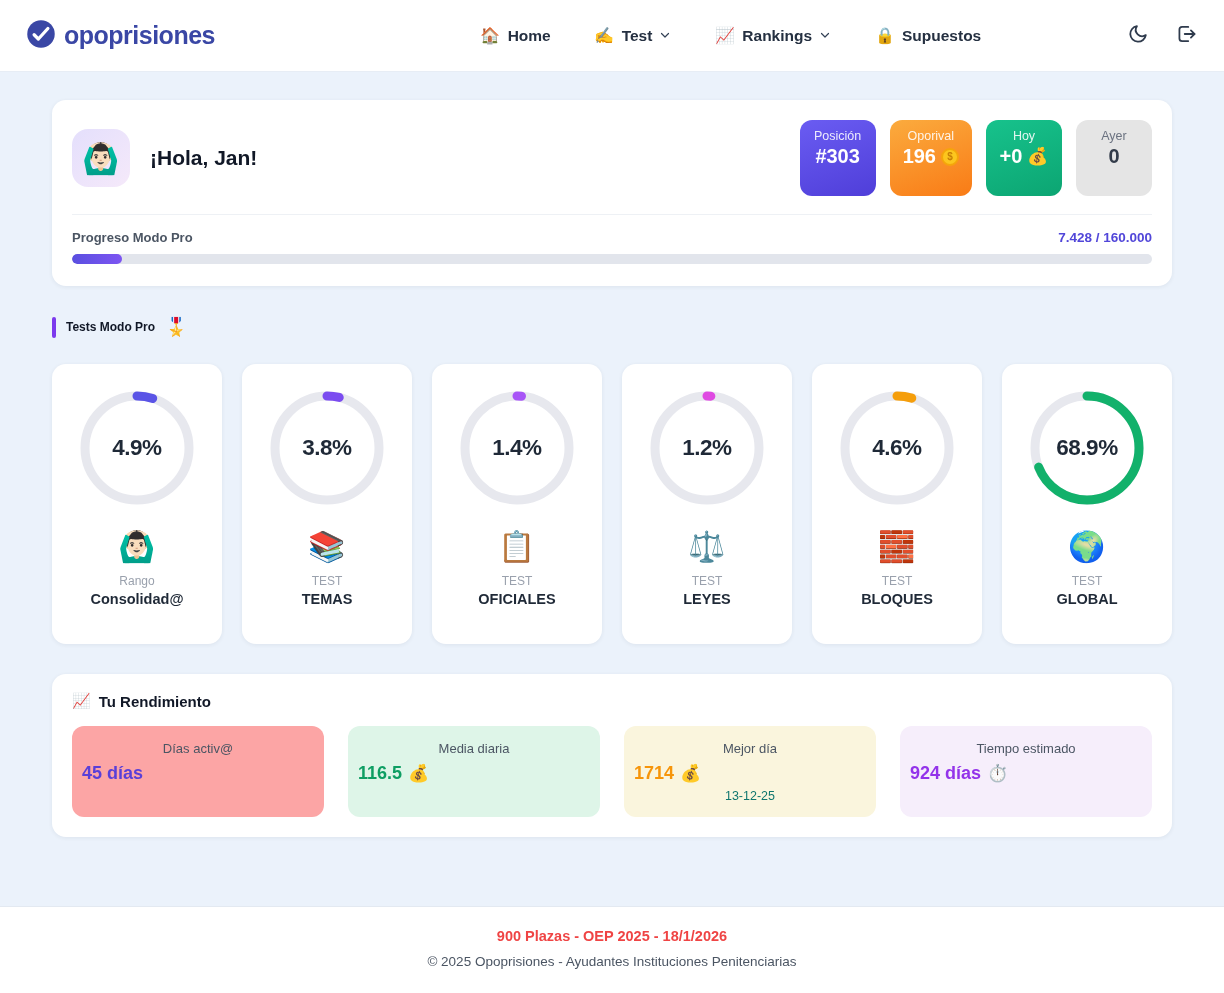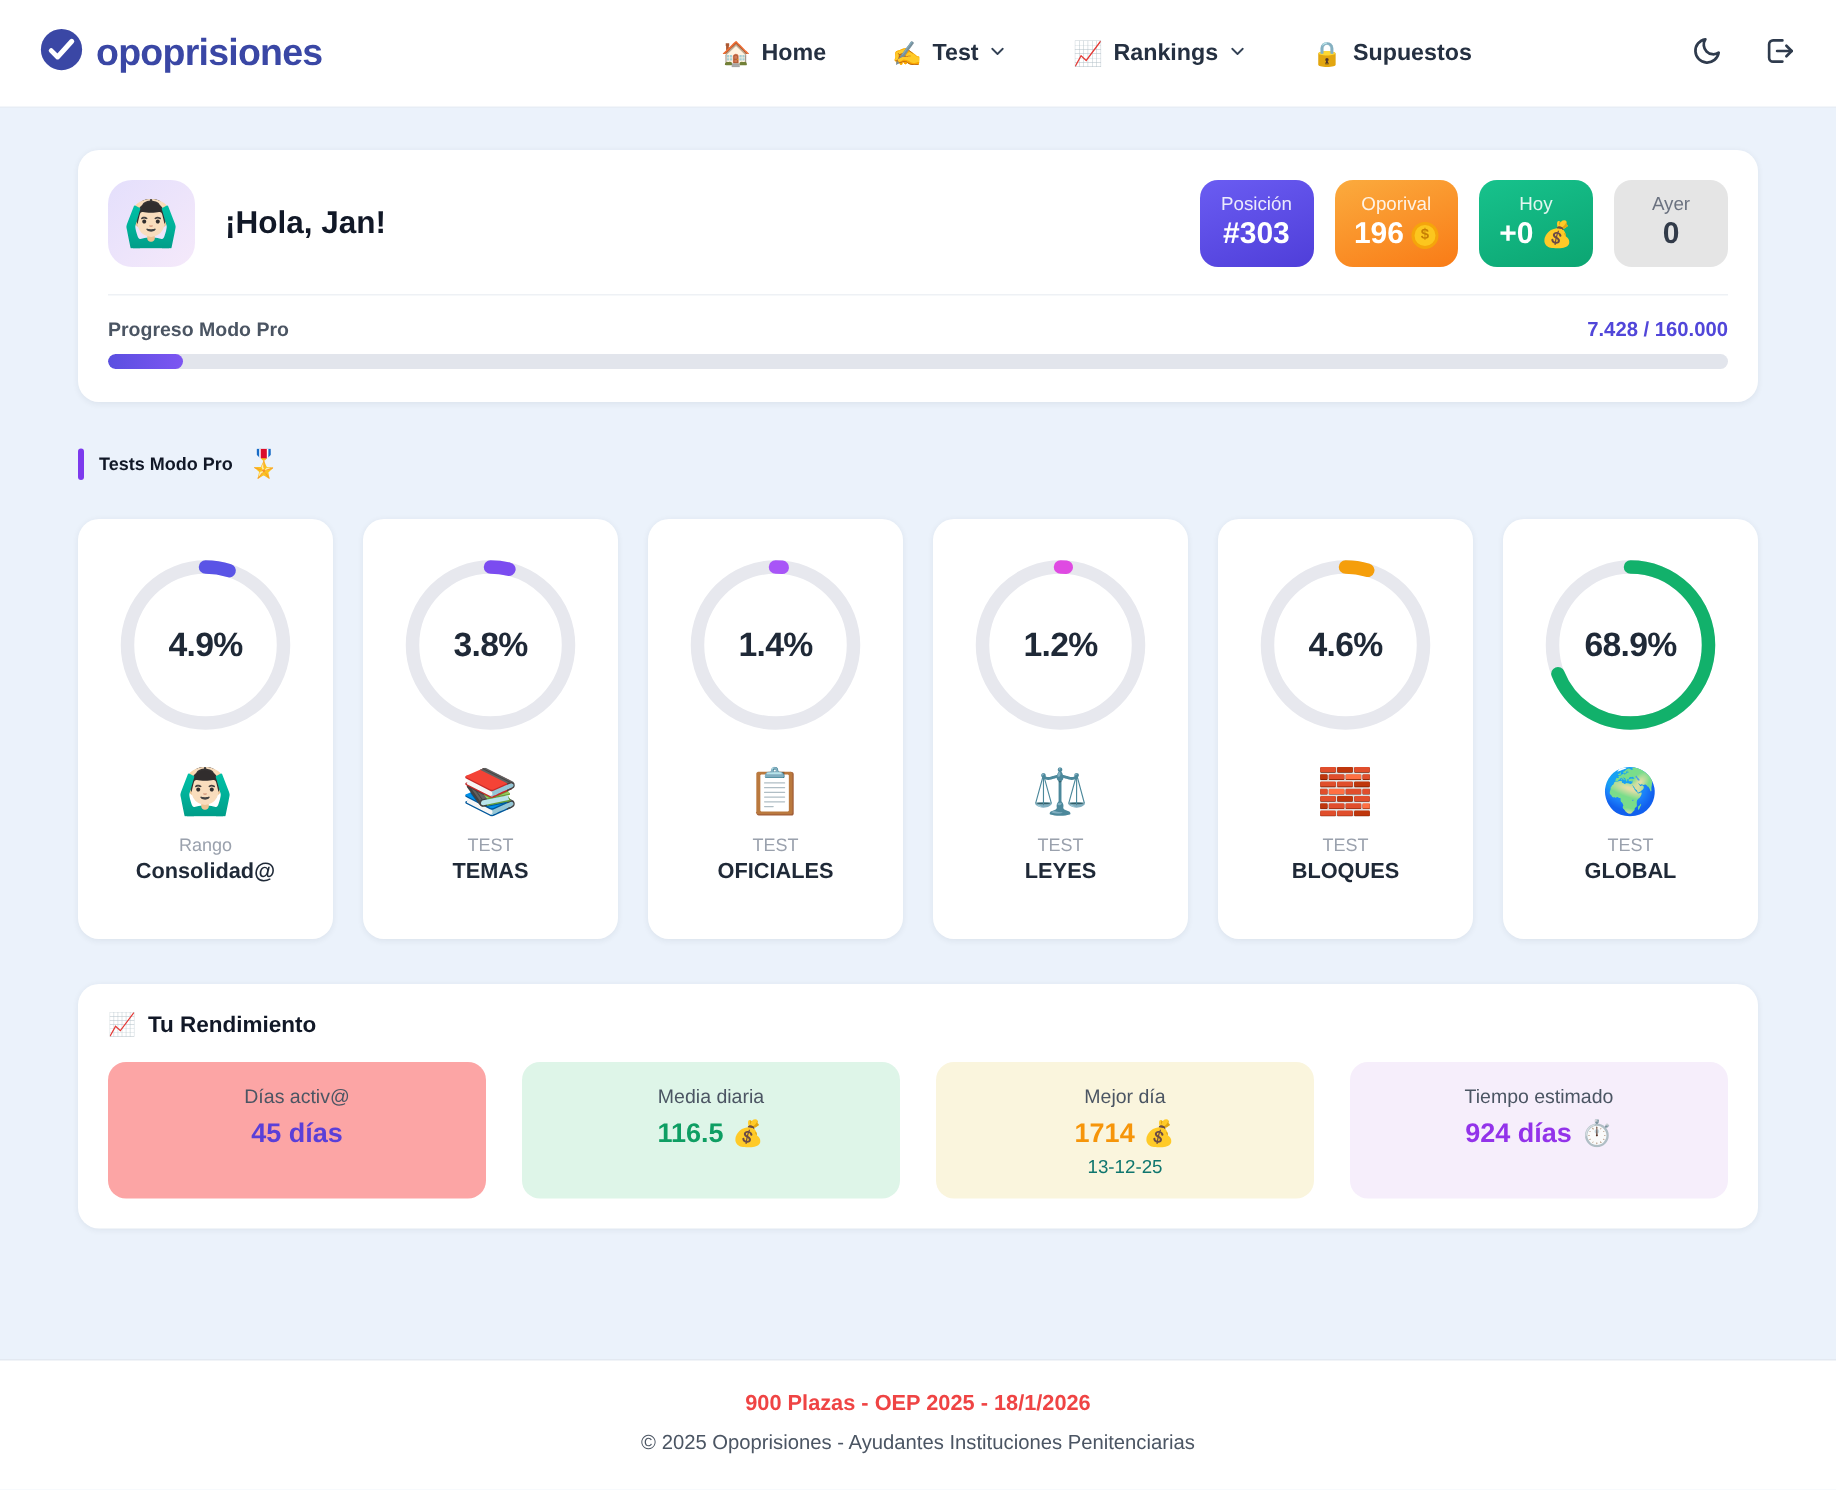--- a/index.html
+++ b/index.html
@@ -34,21 +34,21 @@
   
   .hero-panel { background: #fff; border-radius: 14px; box-shadow: 0 1px 4px rgba(30,41,59,.07); padding: 20px 20px 22px; }
   .hero-top { display: flex; align-items: center; gap: 20px; padding-bottom: 18px; border-bottom: 1px solid #eef1f5; }
   .avatar {
     width: 58px; height: 58px; border-radius: 16px; flex-shrink: 0;
     background: linear-gradient(135deg, #e4dffc 0%, #f5e9fa 100%);
     display: flex; align-items: center; justify-content: center; font-size: 30px;
   }
   .greeting { font-size: 21px; font-weight: 800; color: #111827; }
   .badges { margin-left: auto; display: flex; gap: 14px; }
-  .badge { min-width: 76px; padding: 9px 13px 10px; border-radius: 12px; text-align: center; color: #fff; }
+  .badge { min-width: 76px; padding: 9px 13px 28px; border-radius: 12px; text-align: center; color: #fff; }
   .badge-label { font-size: 12.5px; font-weight: 500; opacity: .88; }
   .badge-value { font-size: 20px; font-weight: 800; margin-top: 2px; display: flex; align-items: center; justify-content: center; gap: 5px; }
   .badge-posicion { background: linear-gradient(160deg, #6a5cf2 0%, #4f3ed9 100%); }
   .badge-oporival { background: linear-gradient(160deg, #fbab3e 0%, #f97b16 100%); }
   .badge-hoy { background: linear-gradient(160deg, #17c28c 0%, #0ca572 100%); }
   .badge-ayer { background: #e5e5e5; }
   .badge-ayer .badge-label { color: #6b7280; opacity: 1; }
   .badge-ayer .badge-value { color: #323b49; }
   .coin {
     width: 18px; height: 18px; border-radius: 50%; display: inline-flex; align-items: center; justify-content: center;
@@ -83,21 +83,21 @@
   .ring-kicker { font-size: 12px; color: #9aa1ad; margin-top: 12px; }
   .ring-name { font-size: 14.5px; font-weight: 800; color: #1f2937; margin-top: 3px; }
 
   
   .perf-panel { background: #fff; border-radius: 14px; box-shadow: 0 1px 4px rgba(30,41,59,.07); padding: 18px 20px 20px; margin-top: 30px; }
   .perf-head { display: flex; align-items: center; gap: 8px; font-size: 15px; font-weight: 800; color: #111827; margin-bottom: 16px; }
   .perf-head .perf-emoji { font-size: 15px; }
   .perf-grid { display: grid; grid-template-columns: repeat(4, 1fr); gap: 24px; }
   .stat-card { border-radius: 12px; min-height: 81px; padding: 15px 10px 14px; text-align: center; }
   .stat-label { font-size: 13px; color: #4b5563; }
-  .stat-value { font-size: 18px; font-weight: 800; margin-top: 7px; display: flex; align-items: center; justify-content: center; gap: 6px; }
+  .stat-value { font-size: 18px; font-weight: 800; margin-top: 7px; display: flex; align-items: center; gap: 6px; }
   .stat-emoji { font-size: 17px; }
   .stat-sub { font-size: 12.5px; color: #0f766e; margin-top: 5px; }
 
   
   .footer { background: #fff; border-top: 1px solid #e3e9f1; text-align: center; padding: 21px 0 24px; flex-shrink: 0; }
   .footer-line1 { font-size: 14.5px; font-weight: 700; color: #ef4444; }
   .footer-line2 { font-size: 13.5px; color: #4b5563; margin-top: 10px; }
 </style>
 </head>
 <body>

